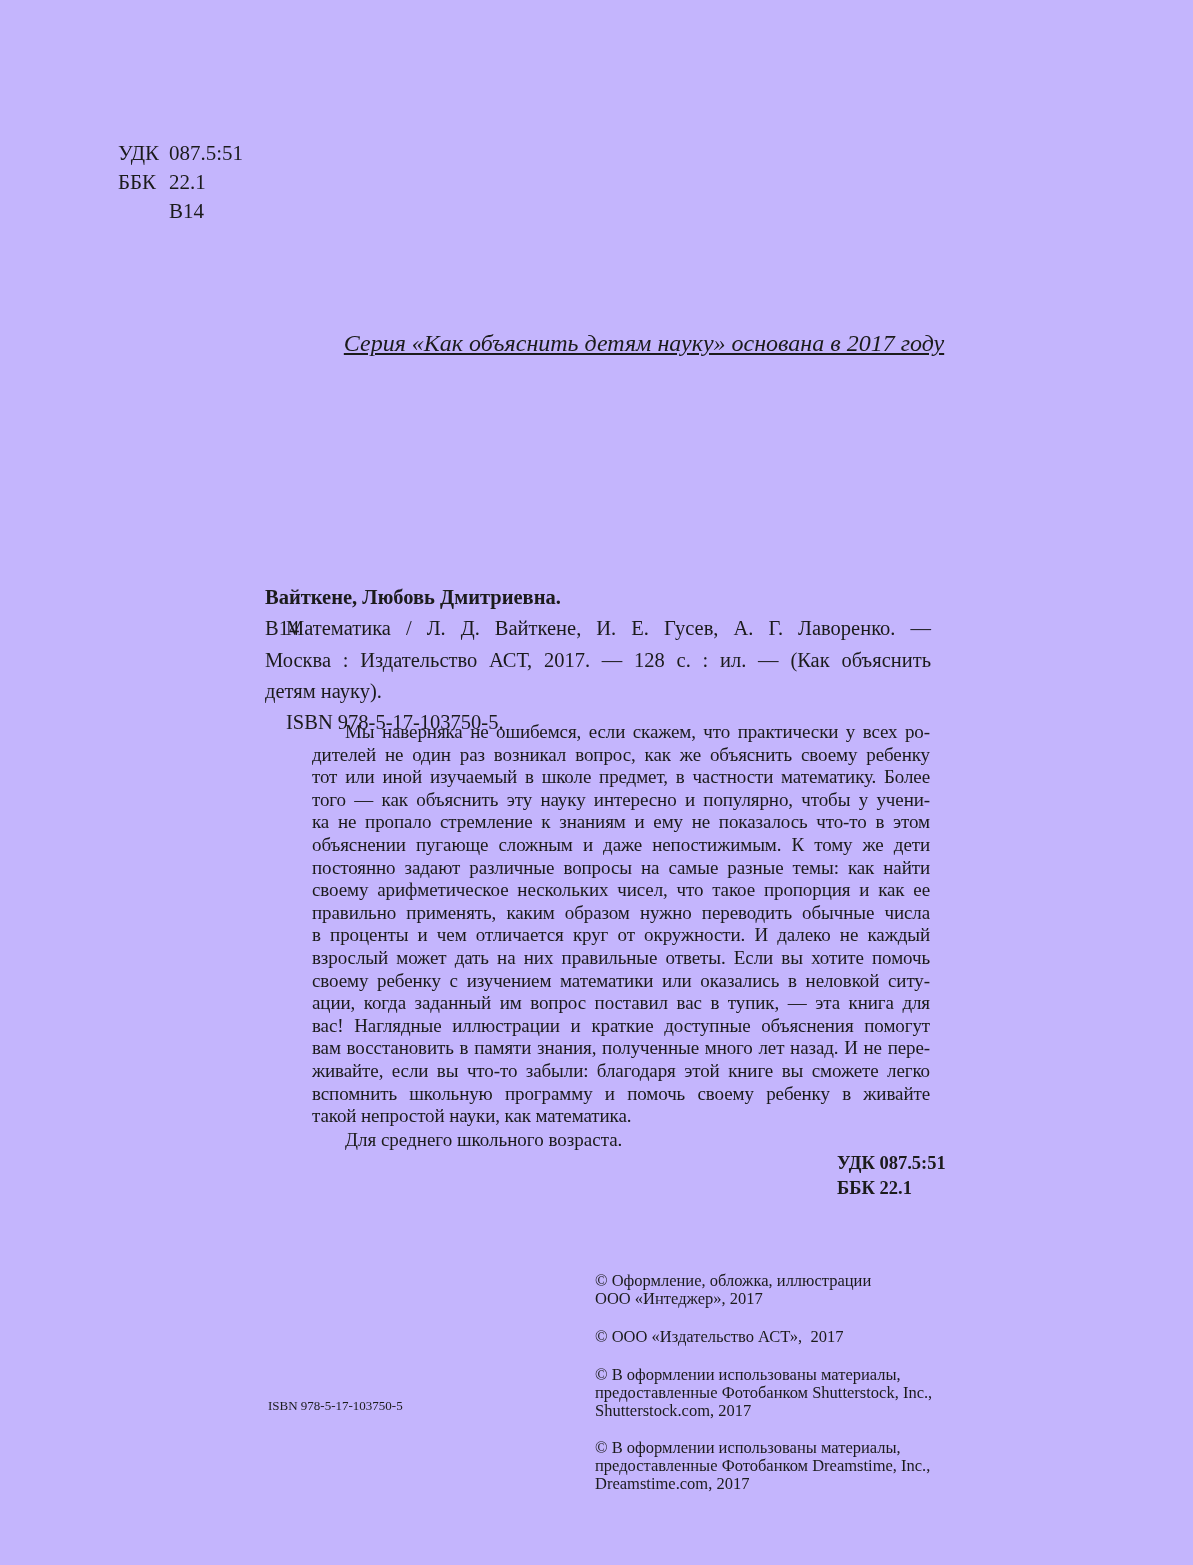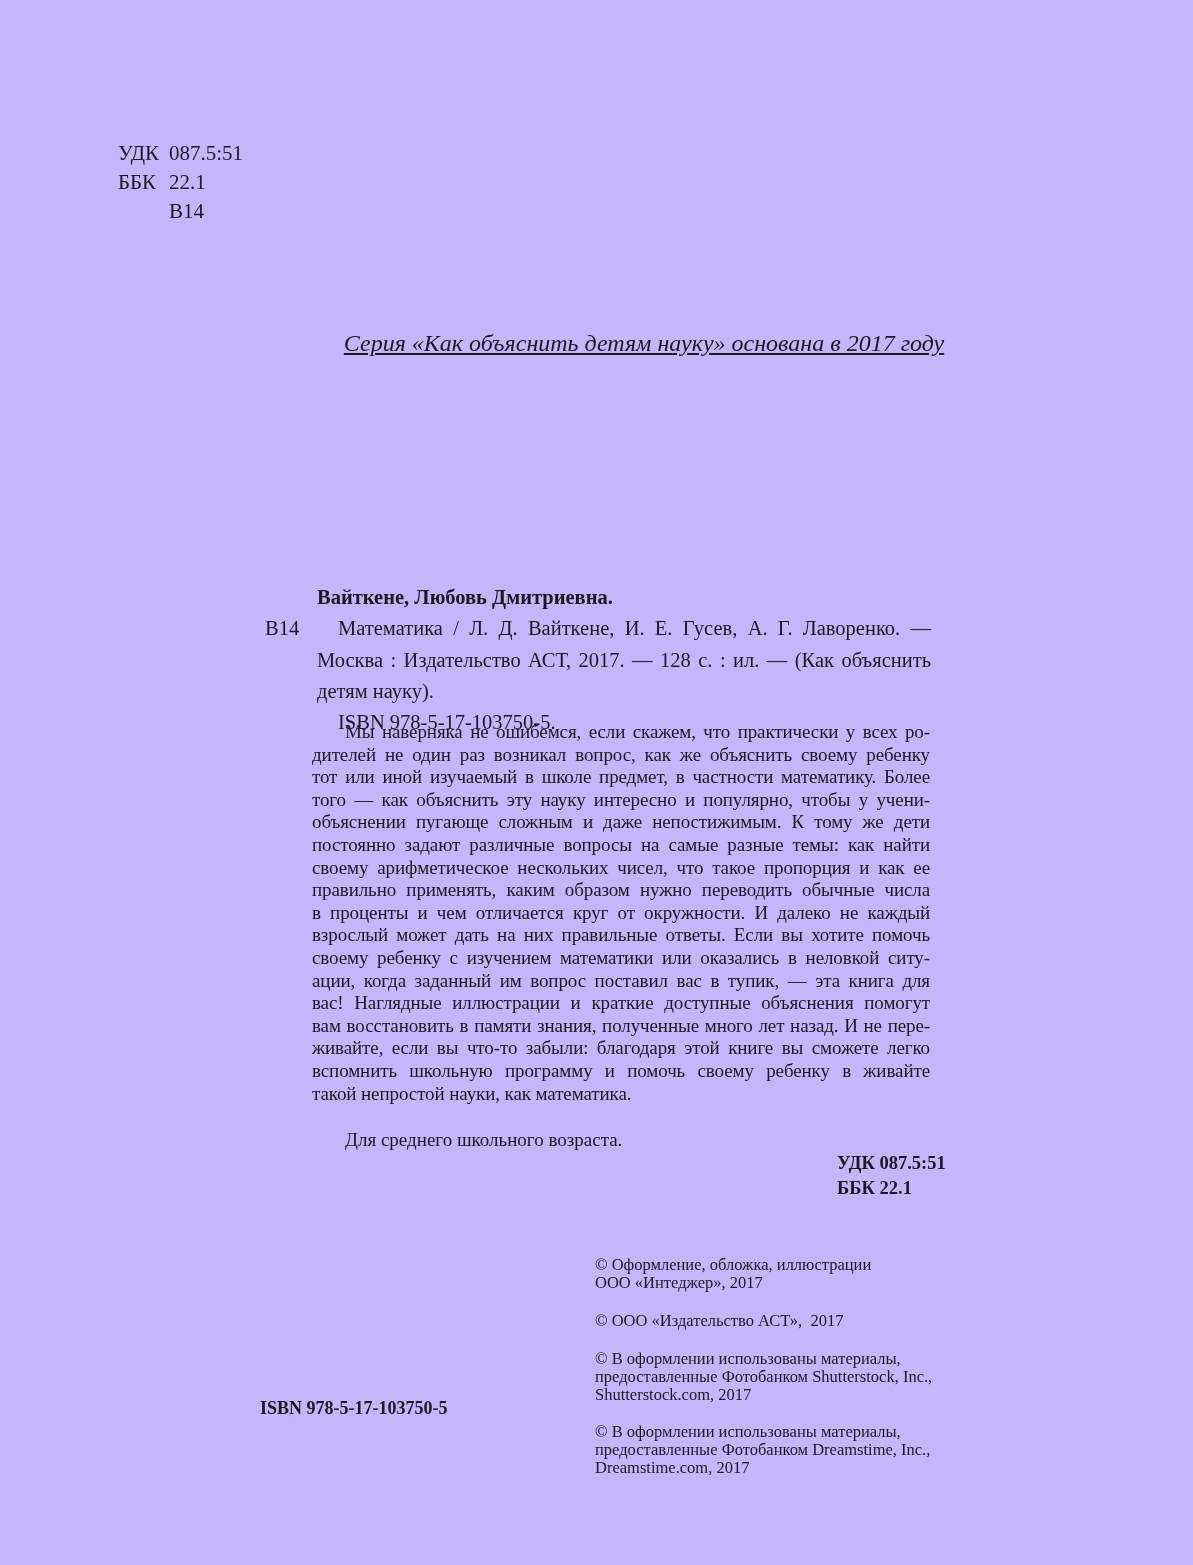--- a/index.html
+++ b/index.html
@@ -46,21 +46,21 @@
     top: 582px;
     width: 666px;
     font-size: 20.5px;
     line-height: 31.3px;
   }
   .card-code {
     position: absolute;
     left: 0;
     top: 31px;
   }
-  .card-body { margin-left: 52px; }
+  .card-body { }
   .card-author { font-weight: bold; }
   .card-lines .jline:first-child { text-indent: 21px; }
   .card-isbn { text-indent: 21px; }
 
   
   .jline { text-align: justify; text-align-last: justify; }
   .jlines .jline:last-child { text-align: left; text-align-last: left; }
 
   
   .annotation {
@@ -94,30 +94,30 @@
 
   
   .copyright {
     position: absolute;
     left: 595px;
     top: 1256px;
     width: 380px;
     font-size: 16.5px;
     line-height: 17.9px;
   }
-  .copyright-entry { white-space: pre-wrap; }
+  .copyright-entry { white-space: pre-wrap; margin-top: 16px; }
   .copyright-entry + .copyright-entry { margin-top: 20px; }
 
   
   .isbn-bottom {
     position: absolute;
-    left: 260px;
+    left: 268px;
     top: 1398px;
-    font-size: 18px;
-    font-weight: bold;
+    font-size: 13px;
+    font-weight: normal;
   }
 </style>
 </head>
 <body>
 
 <div class="page">
 
   <div class="top-codes">
     <div class="code-row"><span class="code-label">УДК</span><span>087.5:51</span></div>
     <div class="code-row"><span class="code-label">ББК</span><span>22.1</span></div>
@@ -137,20 +137,21 @@
         </div>
       <div class="card-isbn">ISBN 978-5-17-103750-5.</div>
     </div>
   </div>
 
   <div class="annotation jlines">
       <div class="jline">Мы наверняка не ошибемся, если скажем, что практически у всех ро-</div>
       <div class="jline">дителей не один раз возникал вопрос, как же объяснить своему ребенку</div>
       <div class="jline">тот или иной изучаемый в школе предмет, в частности математику. Более</div>
       <div class="jline">того — как объяснить эту науку интересно и популярно, чтобы у учени-</div>
+      <div class="jline">ка не пропало стремление к знаниям и ему не показалось что-то в этом</div>
       <div class="jline">объяснении пугающе сложным и даже непостижимым. К тому же дети</div>
       <div class="jline">постоянно задают различные вопросы на самые разные темы: как найти</div>
       <div class="jline">своему арифметическое нескольких чисел, что такое пропорция и как ее</div>
       <div class="jline">правильно применять, каким образом нужно переводить обычные числа</div>
       <div class="jline">в проценты и чем отличается круг от окружности. И далеко не каждый</div>
       <div class="jline">взрослый может дать на них правильные ответы. Если вы хотите помочь</div>
       <div class="jline">своему ребенку с изучением математики или оказались в неловкой ситу-</div>
       <div class="jline">ации, когда заданный им вопрос поставил вас в тупик, — эта книга для</div>
       <div class="jline">вас! Наглядные иллюстрации и краткие доступные объяснения помогут</div>
       <div class="jline">вам восстановить в памяти знания, полученные много лет назад. И не пере-</div>

